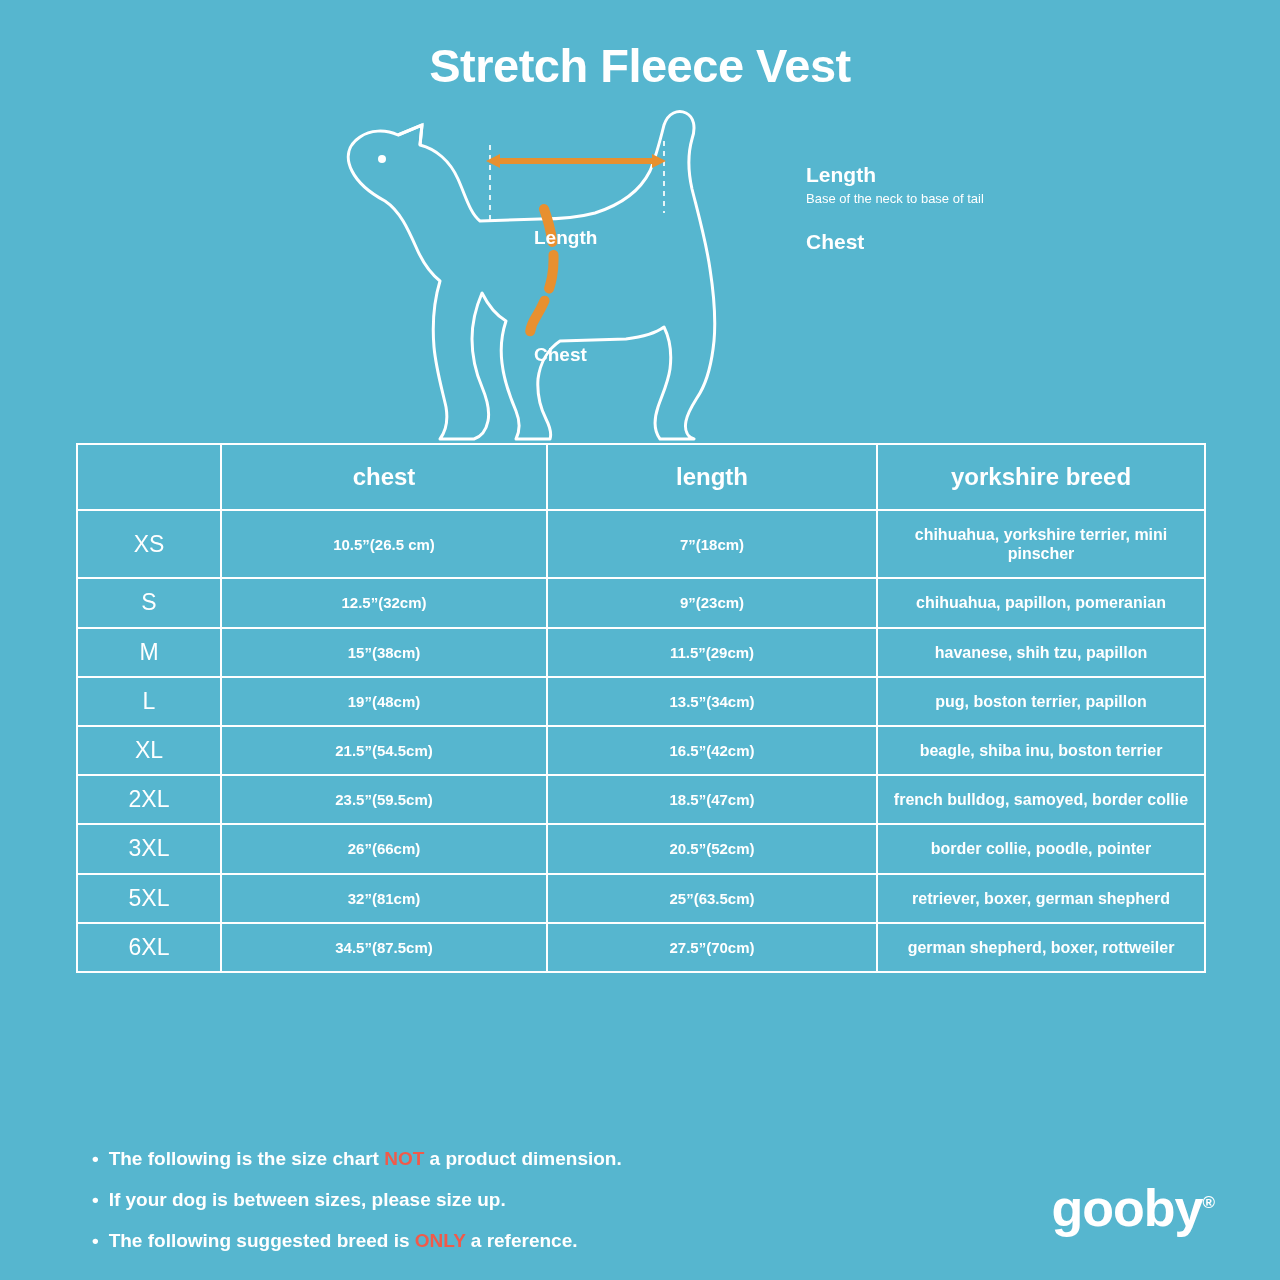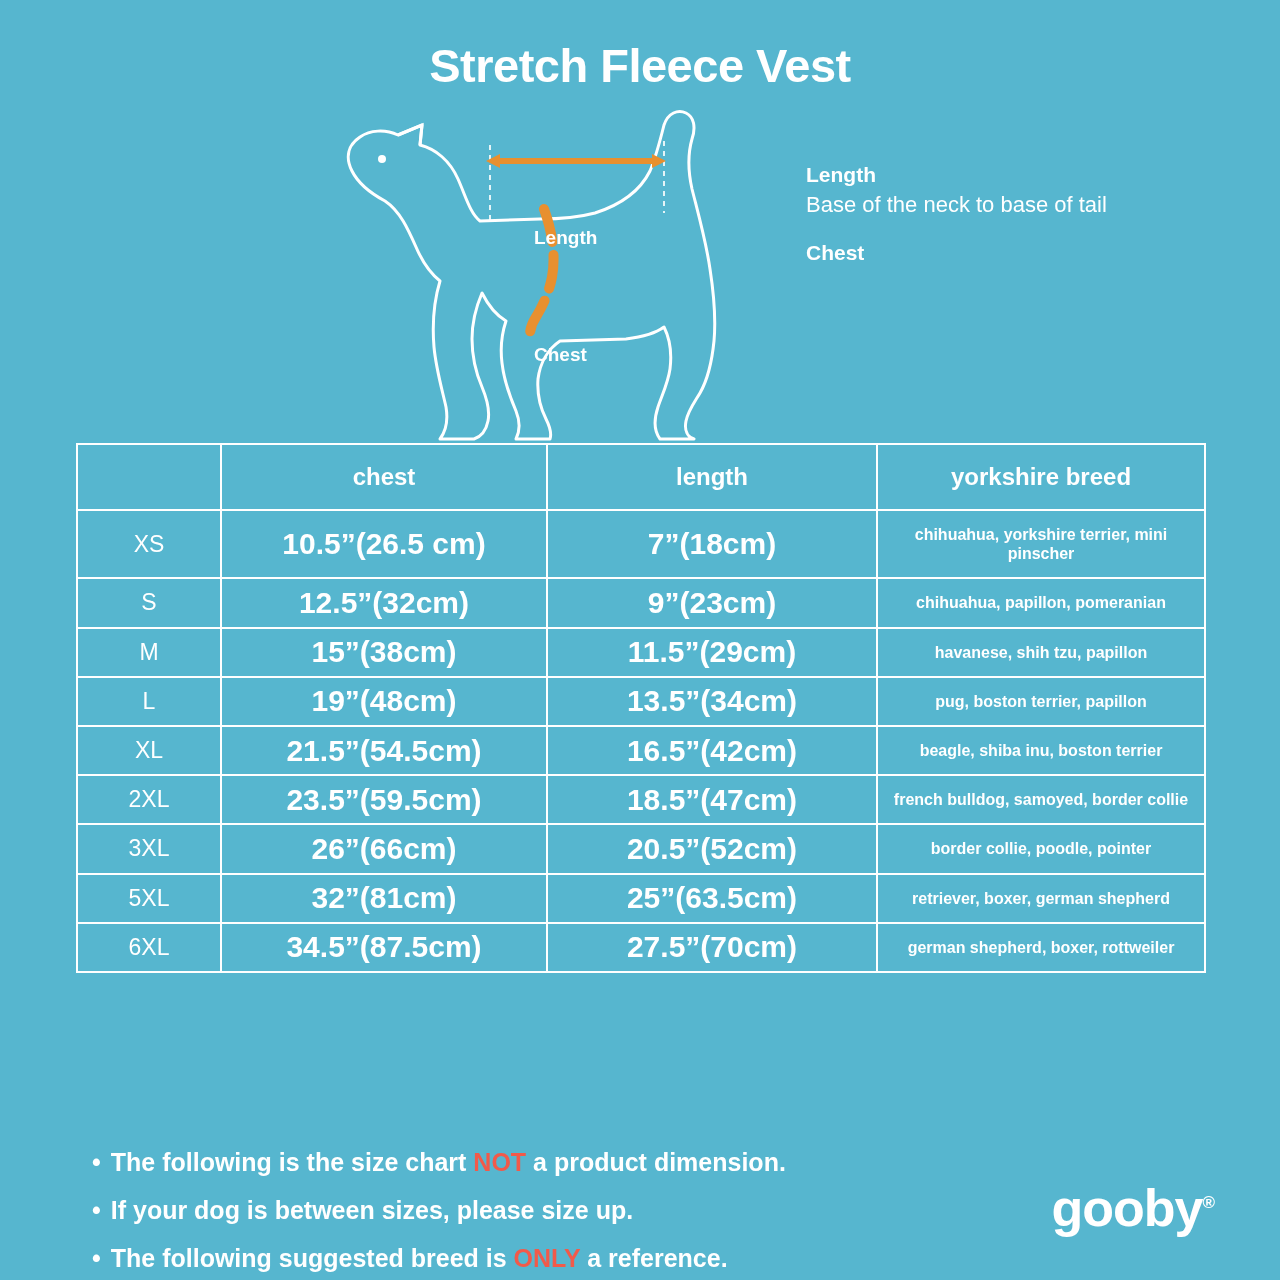--- a/index.html
+++ b/index.html
@@ -42,21 +42,21 @@
     font-size: 19px; font-weight: bold;
   }
 
   .legend { position: absolute; left: 806px; top: 62px; width: 320px; }
   .legend h3 {
     margin: 0 0 4px 0;
     font-size: 21px; font-weight: bold;
   }
   .legend p {
     margin: 0 0 22px 0;
-    font-size: 22px; line-height: 1.28;
+    font-size: 13px; line-height: 1.28;
   }
 
   
   .table-wrap { padding: 0 76px; margin-top: 2px; }
   table {
     width: 1128px;
     border-collapse: collapse;
     table-layout: fixed;
   }
   table, th, td { border: 2px solid #ffffff; }
@@ -67,31 +67,31 @@
   col.c-breed { width: 328px; }
 
   thead th {
     height: 66px;
     font-size: 24px;
     font-weight: bold;
   }
   thead th.blank { border-top-color: #ffffff; }
   tbody td { height: 45px; }
   td.size  { font-size: 23px; }
-  td.meas  { font-size: 30px; font-weight: bold; }
+  td.meas  { font-size: 15px; font-weight: bold; }
   td.breed { font-size: 16px; font-weight: bold; line-height: 1.2; padding: 14px 8px; }
 
   
   .notes {
     position: absolute;
     left: 92px; top: 1148px;
     width: 760px;
   }
   .note {
-    font-size: 25px;
+    font-size: 19px;
     font-weight: bold;
     margin-bottom: 19px;
     white-space: nowrap;
   }
   .note .bullet { margin-right: 10px; }
   .hl { color: #f15a4a; }
 
   
   .logo {
     position: absolute;

